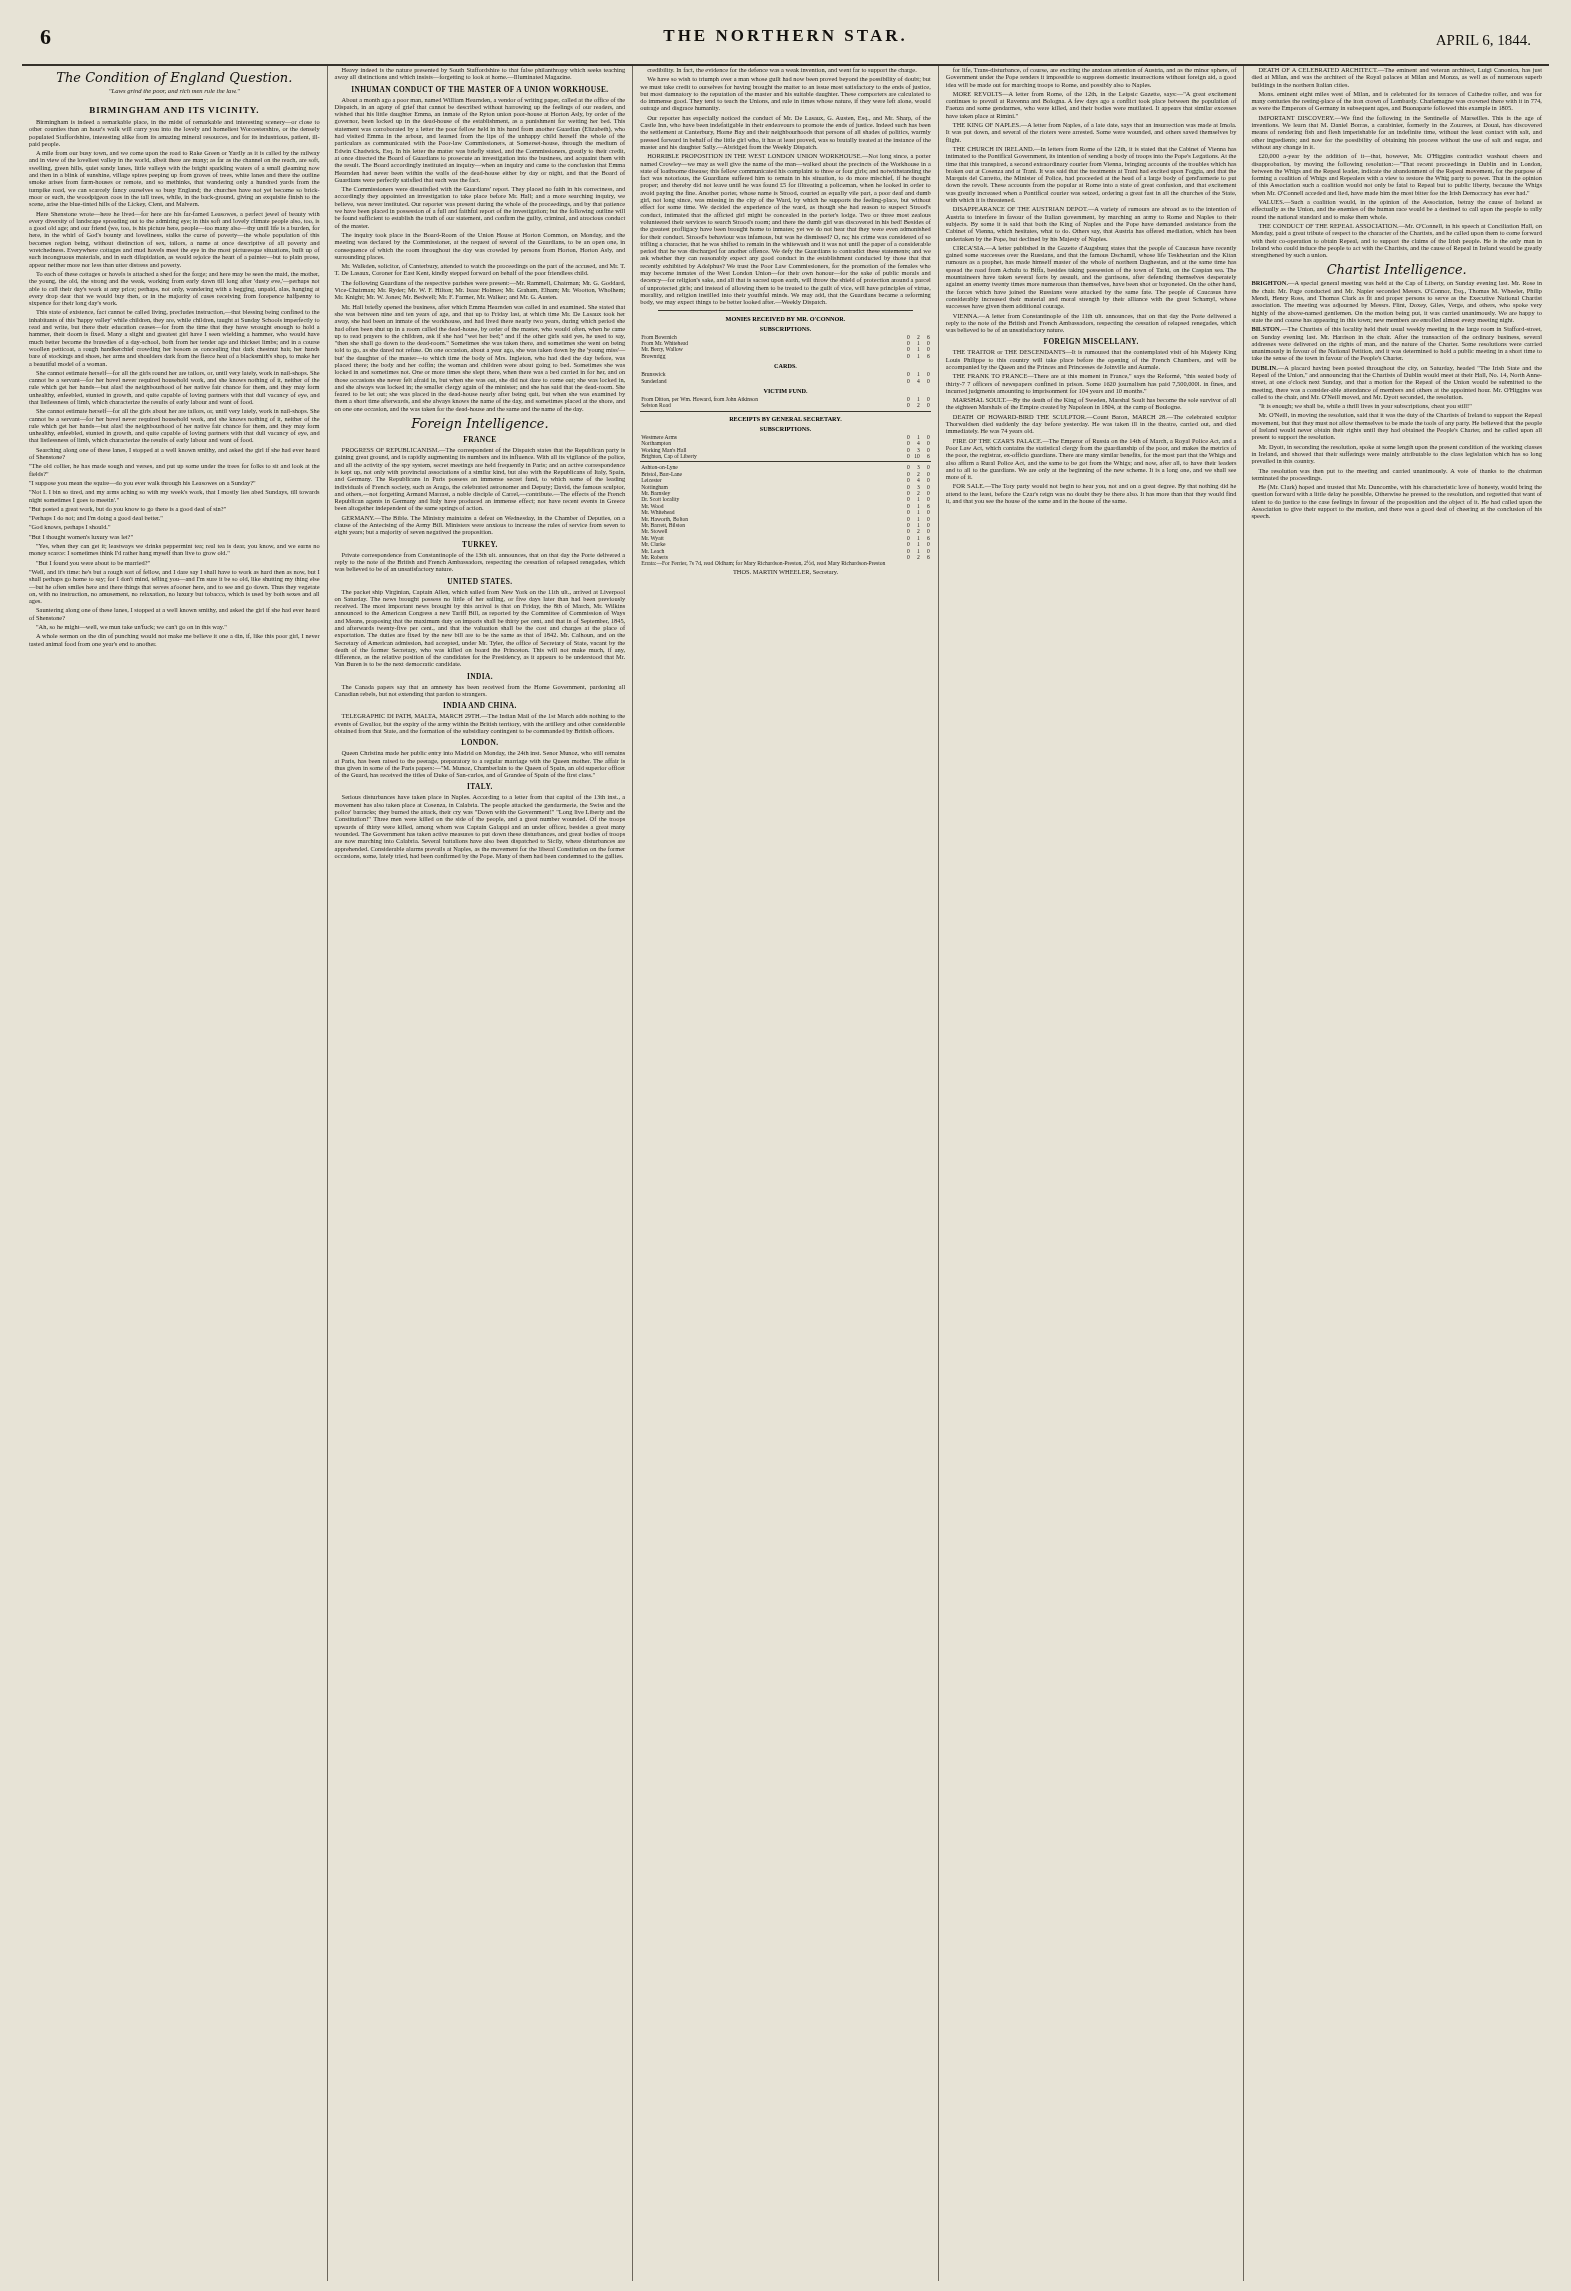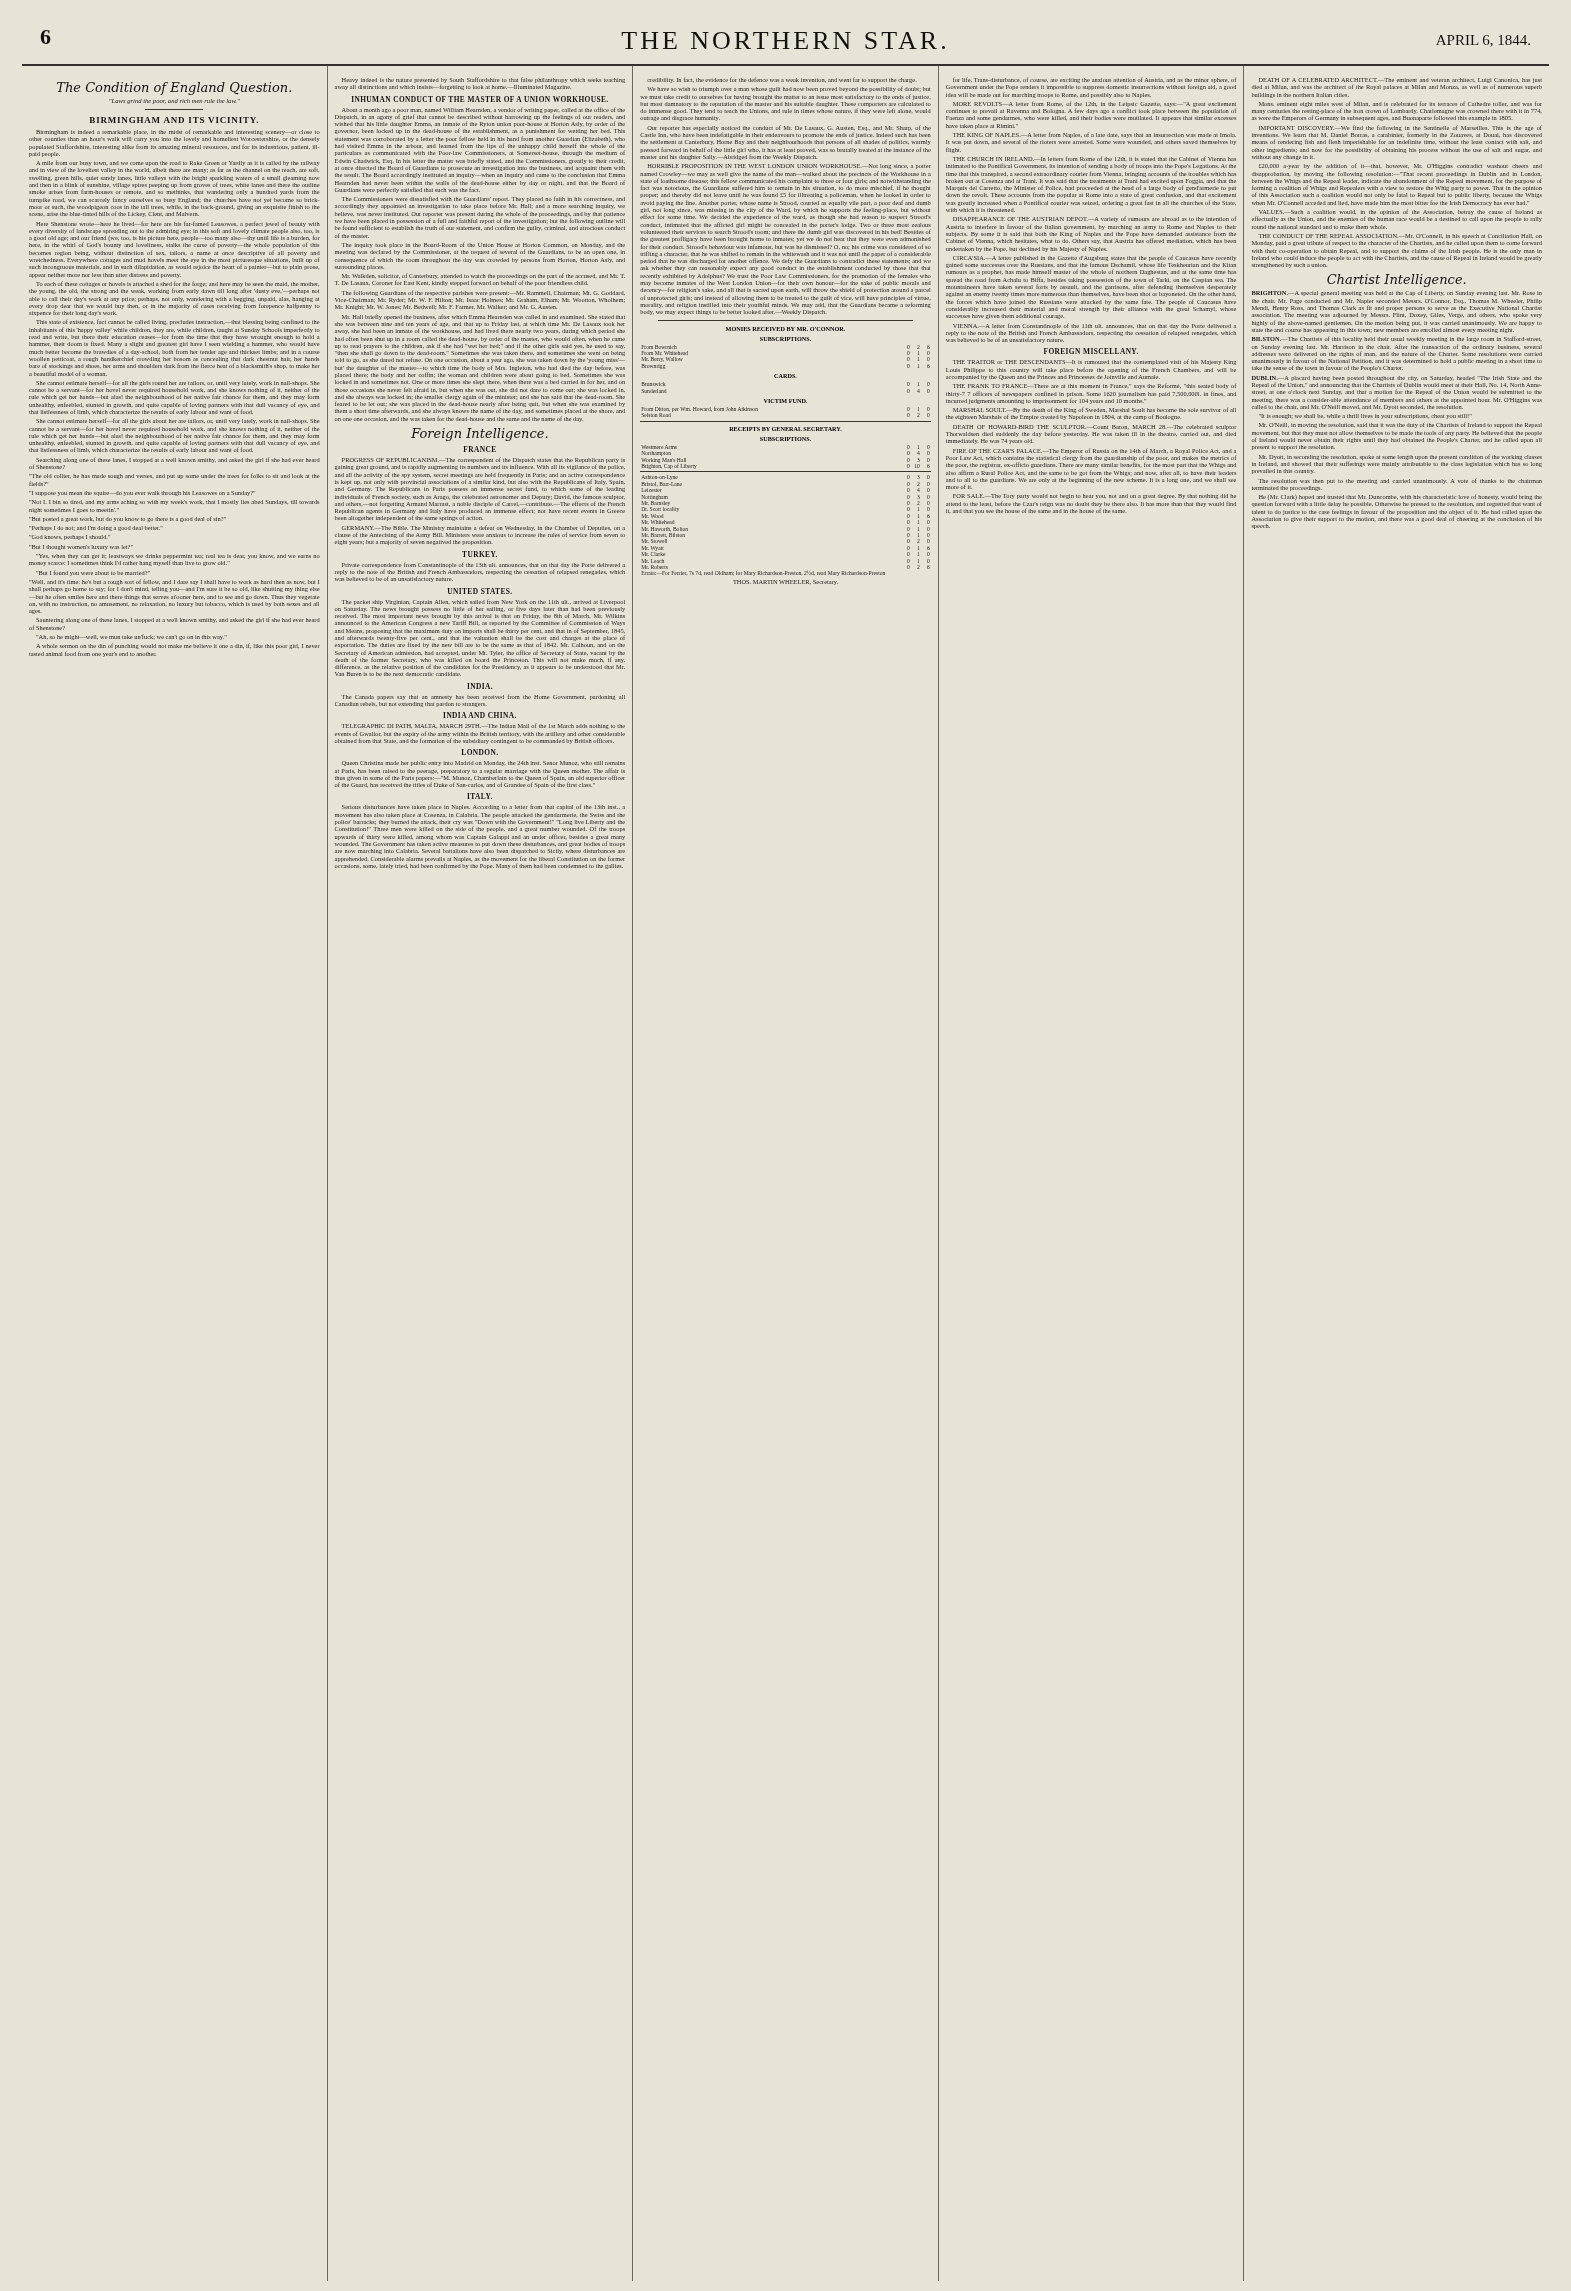--- a/index.html
+++ b/index.html
@@ -30,23 +30,23 @@
     position: absolute;
     left: 40px;
     top: 24px;
     font-size: 22px;
     font-weight: bold;
     color: #14120f;
     font-family: "Liberation Serif", serif;
   }
   .masthead .title {
     text-align: center;
-    font-size: 26px;
+    font-size: 17px;
     letter-spacing: 3px;
-    font-weight: normal;
+    font-weight: bold;
     color: #14120f;
     padding-top: 12px;
   }
   .masthead .date {
     position: absolute;
     right: 40px;
     top: 24px;
     font-size: 15px;
     color: #14120f;
     margin-top: 8px;
@@ -60,21 +60,21 @@
     position: absolute;
     top: 64px;
     left: 22px;
     right: 22px;
     bottom: 10px;
     display: flex;
     gap: 0;
   }
   .col {
     flex: 1 1 0;
-    padding: 12px 7px;
+    padding: 2px 7px;
     box-sizing: border-box;
     border-right: 1px solid #8a8madd;
     position: relative;
     overflow: hidden;
   }
   .col {
     border-right: none;
   }
   .colsep {
     width: 1px;

